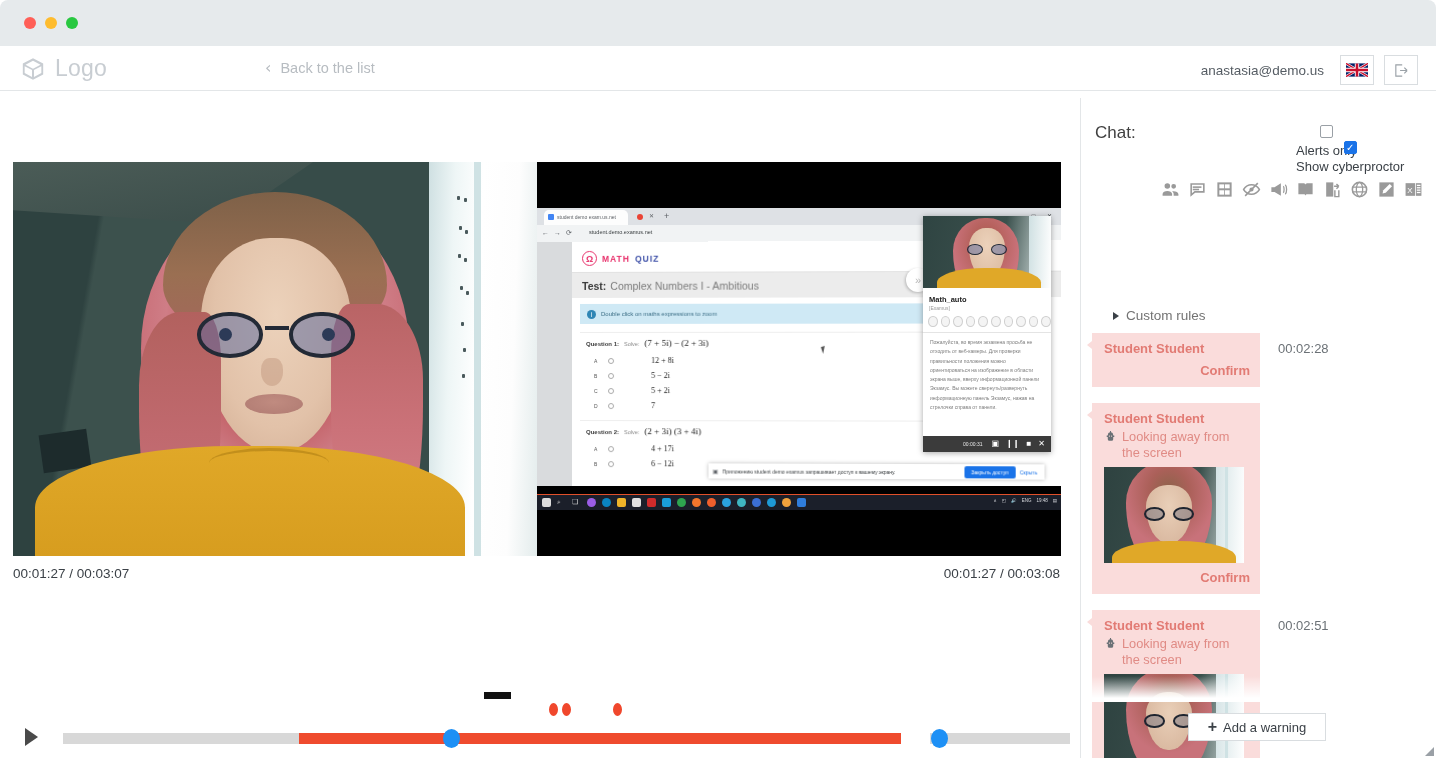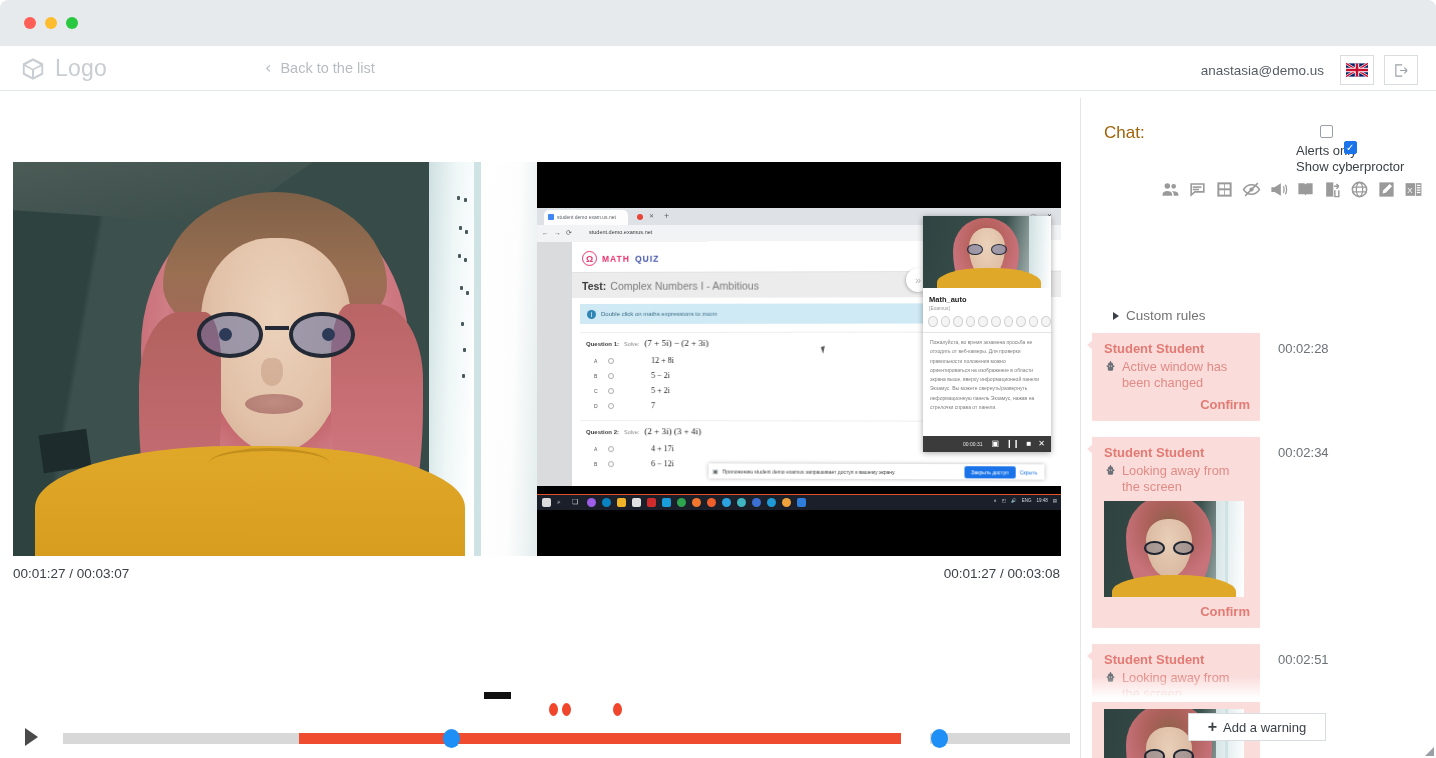--- a/index.html
+++ b/index.html
@@ -426,22 +426,22 @@
     font-size: 12.5px; color: #3b4147;
   }
 
   
   .sidebar {
     position: absolute; left: 1081px; top: 98px;
     width: 355px; height: 660px;
     background: #ffffff;
   }
   .chat-title {
-    position: absolute; left: 23px; top: 25px;
-    font-size: 17px; color: #a16207;
+    position: absolute; left: 14px; top: 25px;
+    font-size: 17px; color: #404040;
   }
   .chk-row {
     position: absolute; display: flex; align-items: center; gap: 5px; flex-direction: column;
   }
   .chk-row.r1 { left: 215px; top: 27px; }
   .chk-row.r2 { left: 215px; top: 43px; }
   .chk {
     width: 13px; height: 13px; border: 1px solid #9aa0a6; background: #fff;
     border-radius: 2px; cursor: pointer;
   }
@@ -884,26 +884,20 @@
     <div class="custom-rules">
       <span class="tri"></span>
       <span>Custom rules</span>
     </div>
 
     <div class="msg-list">
 
       <div class="msg">
         <div class="bubble">
           <div class="msg-author">Student Student</div>
-          <div class="msg-body">
-            <svg class="robot-ico" viewBox="0 0 24 24">
-              <path fill="currentColor" d="M11 2h2v2.2A5 5 0 0 1 17 9v1h2v3h-2v4a3 3 0 0 1-3 3h-4a3 3 0 0 1-3-3v-4H5v-3h2V9a5 5 0 0 1 4-4.8V2Zm-1 8a1.2 1.2 0 1 0 0 2.4A1.2 1.2 0 0 0 10 10Zm4 0a1.2 1.2 0 1 0 0 2.4A1.2 1.2 0 0 0 14 10Zm-4 5h4v1.6h-4V15Z"></path>
-            </svg>
-            <span>Active window has been changed</span>
-          </div>
           <div class="msg-confirm">Confirm</div>
         </div>
         <div class="msg-time">00:02:28</div>
       </div>
 
       <div class="msg">
         <div class="bubble">
           <div class="msg-author">Student Student</div>
           <div class="msg-body">
             <svg class="robot-ico" viewBox="0 0 24 24">
@@ -918,21 +912,20 @@
             <span class="t-hair"></span>
               <span class="t-face"></span>
             <span class="t-gl">
                 <i class="l"></i>
                 <i class="r"></i>
               </span>
             <span class="t-shirt"></span>
           </div>
           <div class="msg-confirm">Confirm</div>
         </div>
-        <div class="msg-time">00:02:34</div>
       </div>
 
       <div class="msg">
         <div class="bubble">
           <div class="msg-author">Student Student</div>
           <div class="msg-body">
             <svg class="robot-ico" viewBox="0 0 24 24">
               <path fill="currentColor" d="M11 2h2v2.2A5 5 0 0 1 17 9v1h2v3h-2v4a3 3 0 0 1-3 3h-4a3 3 0 0 1-3-3v-4H5v-3h2V9a5 5 0 0 1 4-4.8V2Zm-1 8a1.2 1.2 0 1 0 0 2.4A1.2 1.2 0 0 0 10 10Zm4 0a1.2 1.2 0 1 0 0 2.4A1.2 1.2 0 0 0 14 10Zm-4 5h4v1.6h-4V15Z"></path>
             </svg>
             <span>Looking away from the screen</span>

